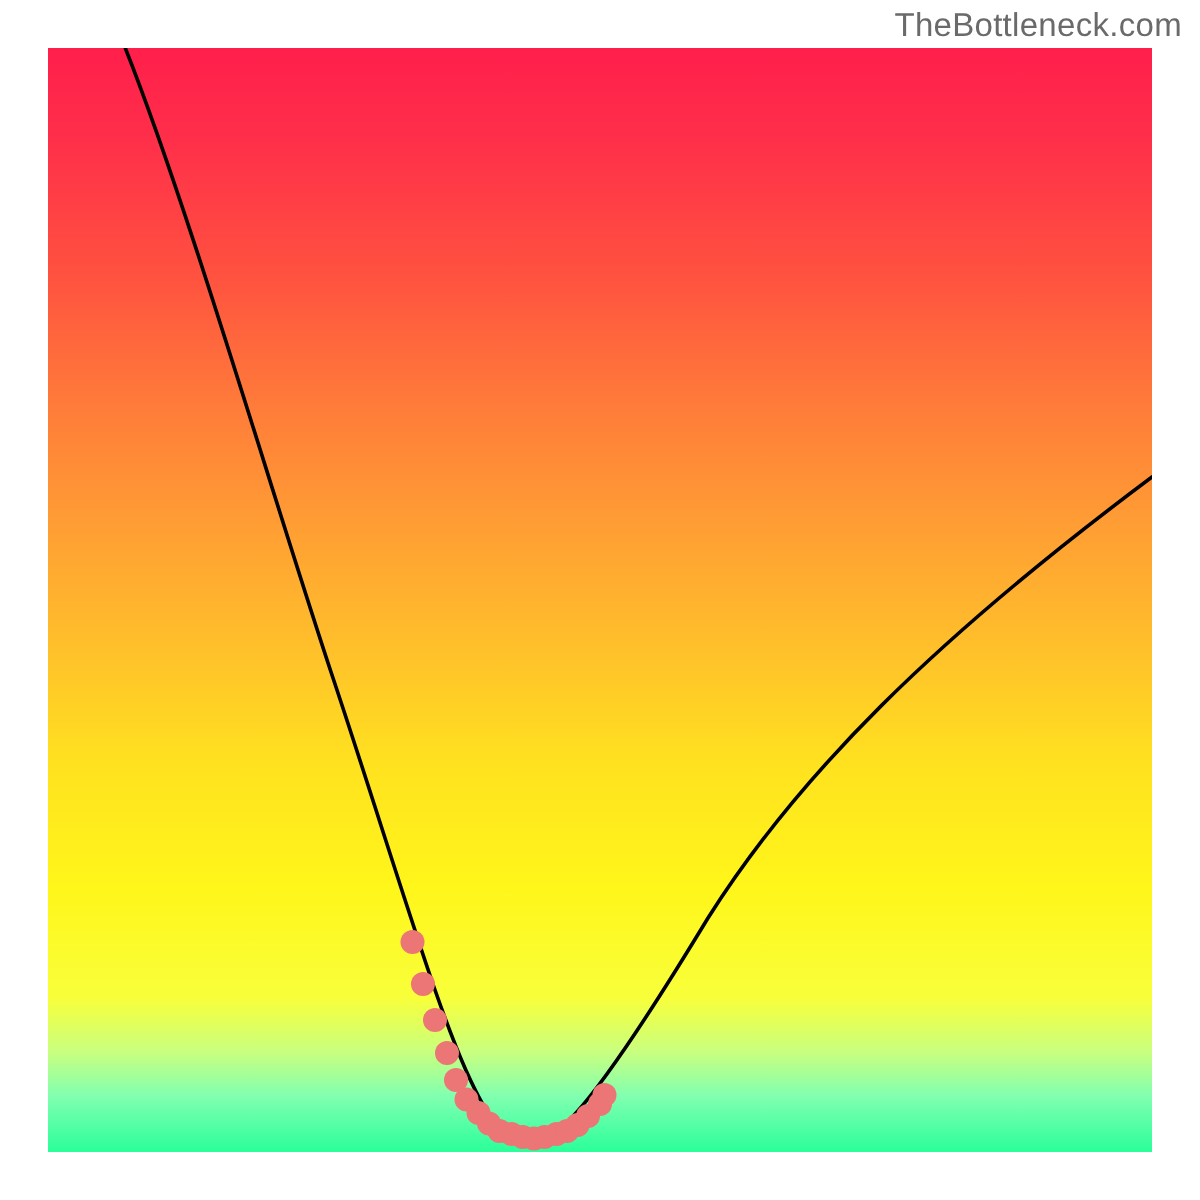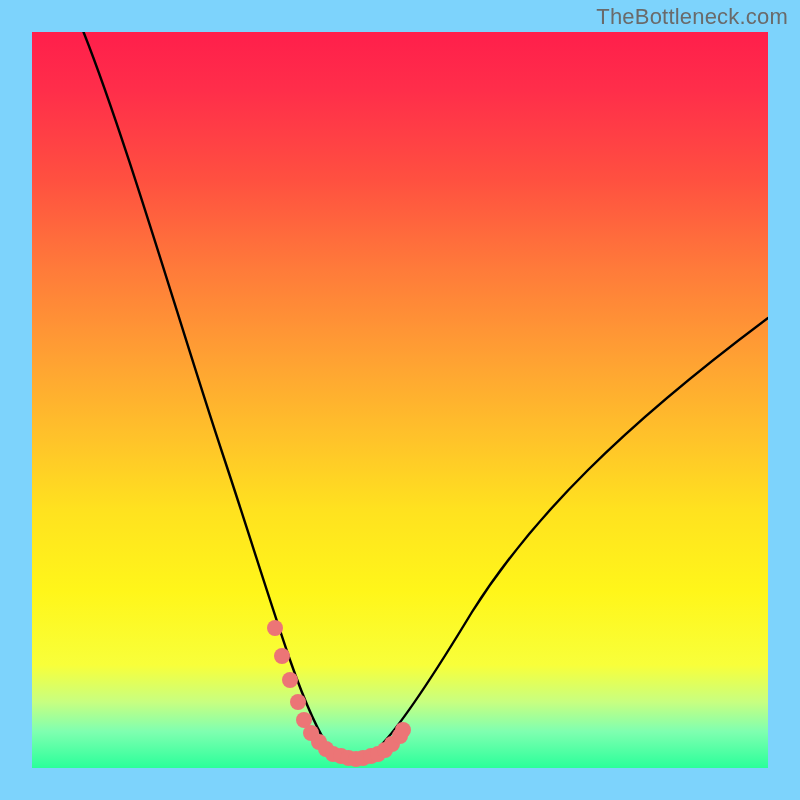--- a/index.html
+++ b/index.html
@@ -10,21 +10,21 @@
     background: #000;
     overflow: hidden;
     font-family: Arial, Helvetica, sans-serif;
   }
   .frame {
     position: absolute;
     left: 0;
     top: 0;
     width: 800px;
     height: 800px;
-    background: #7dd3fc;
+    background: #ffffff;
   }
   .watermark {
     position: absolute;
     top: 4px;
     right: 12px;
     color: #6a6a6a;
     font-size: 22px;
     font-weight: 400;
     letter-spacing: 0.2px;
     z-index: 5;

